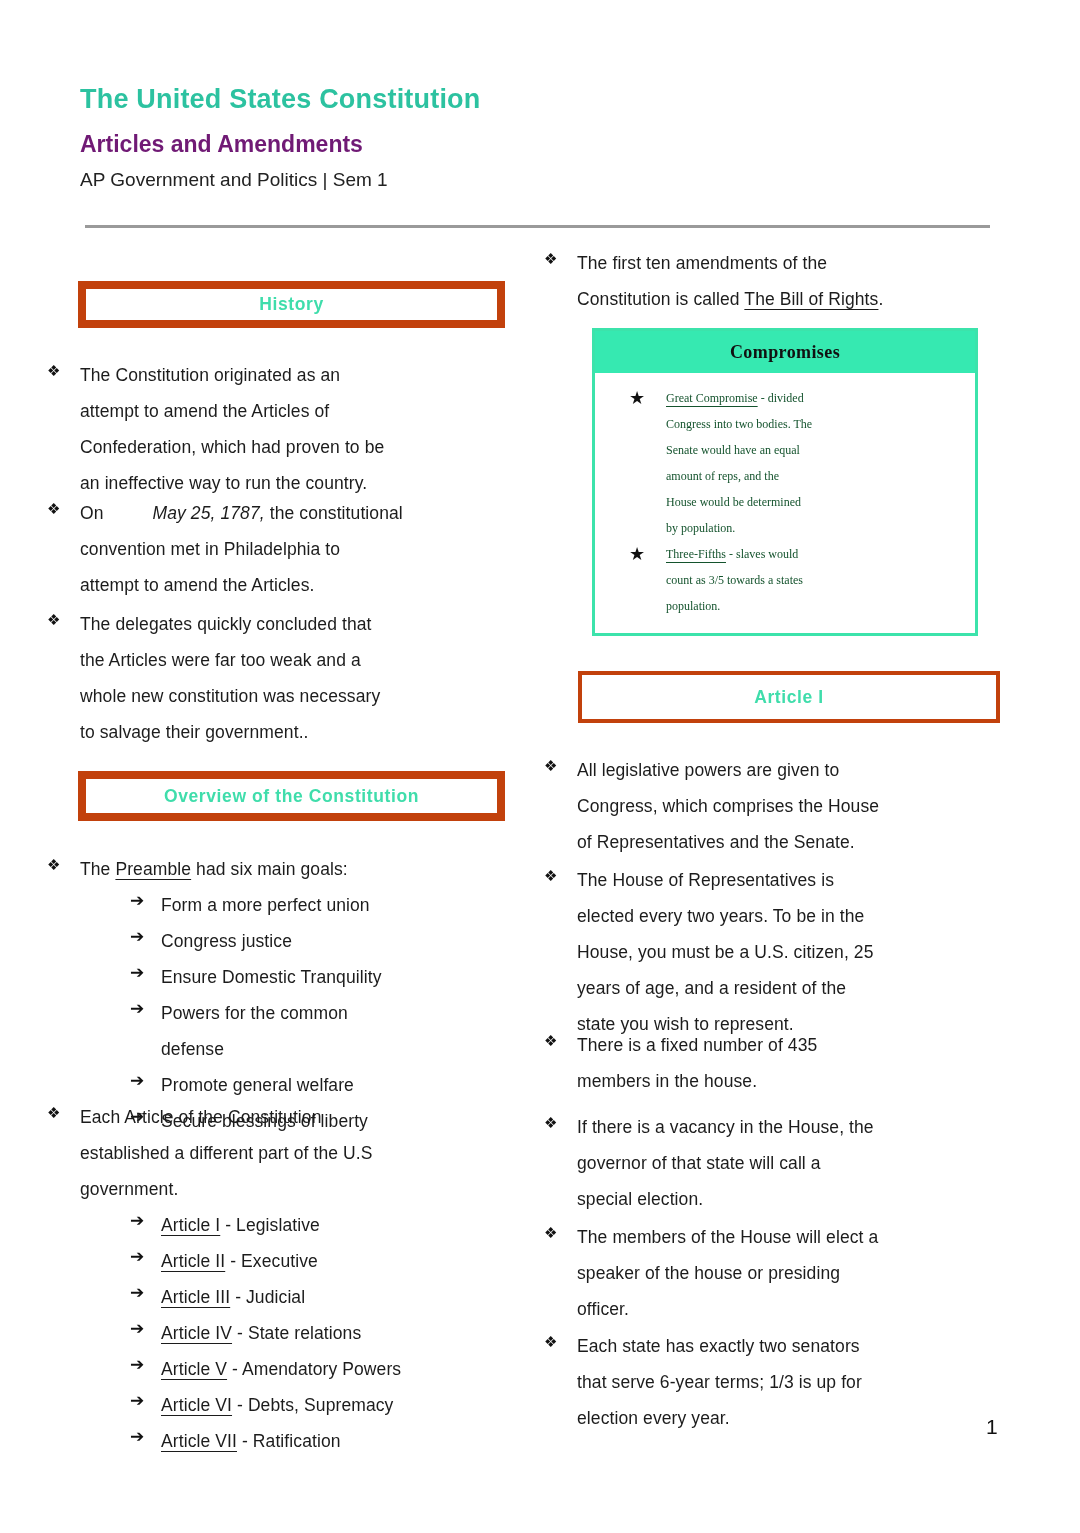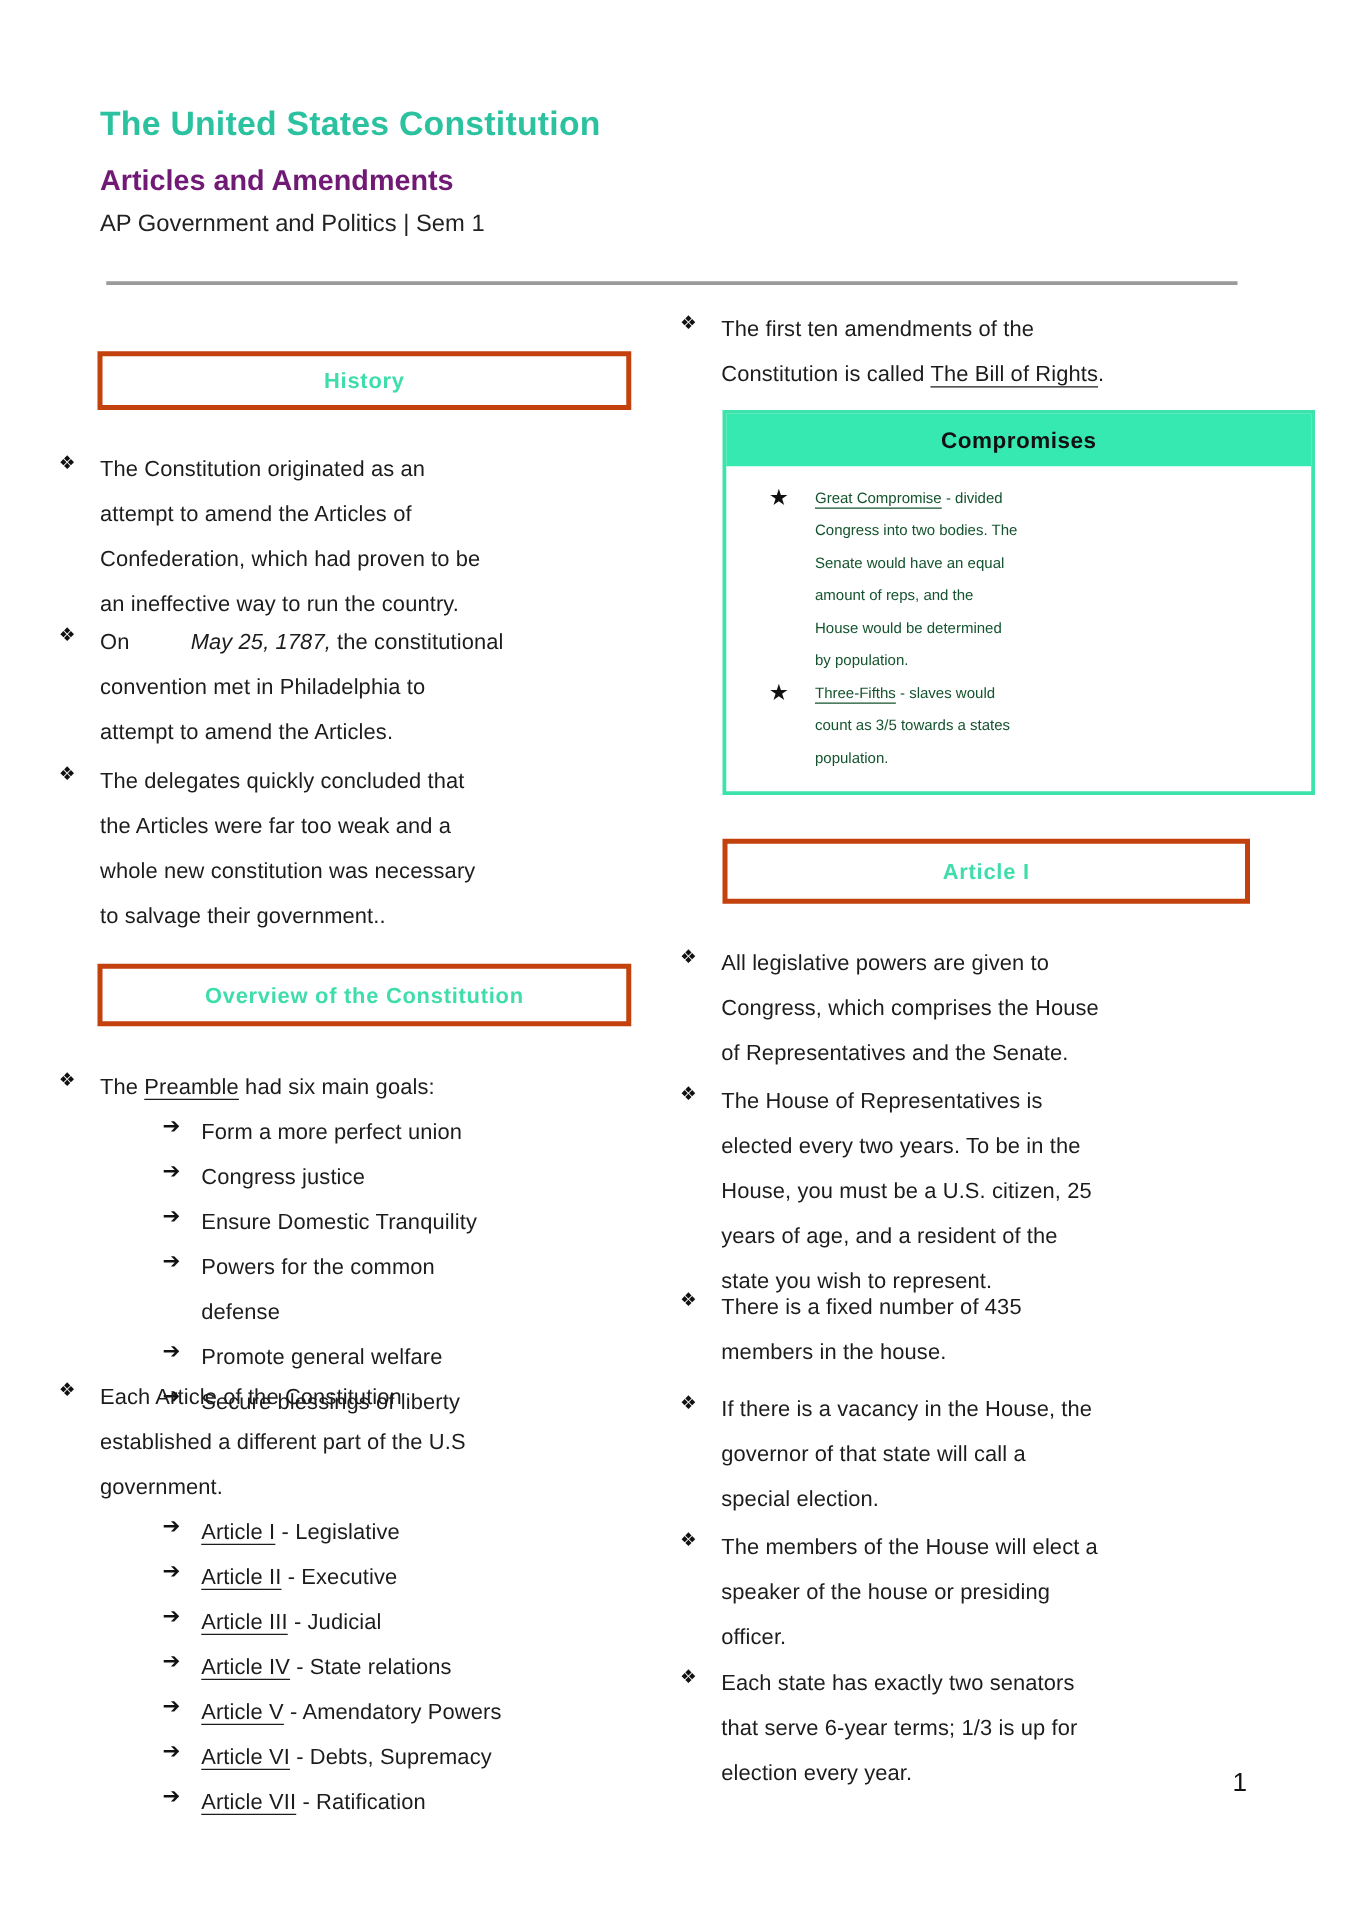--- a/index.html
+++ b/index.html
@@ -8,21 +8,21 @@
     font-family:"Liberation Sans", sans-serif;color:#1c1c1c;overflow:hidden;
   }
   .abs{position:absolute;}
   
   .doc-title{font-size:27px;font-weight:bold;color:#2cc2a0;letter-spacing:.2px;}
   .doc-subtitle{font-size:23px;font-weight:bold;color:#701a75;}
   .doc-course{font-size:19px;color:#222;}
   .rule{background:#9a9a9a;height:3px;}
   
   .secbox{
-    border:4px solid #c2410c;background:#fff;display:flex;
+    border:8px solid #c2410c;background:#fff;display:flex;
     align-items:center;justify-content:center;box-sizing:border-box;
   }
   .secbox.thick{border-width:4px;}
   .seclabel{font-size:17.5px;font-weight:bold;color:#3fddab;letter-spacing:.6px;}
   
   .combox{border:3px solid #3ce3ab;background:#fff;box-sizing:border-box;}
   .combox-header{
     background:#36e9b1;display:flex;align-items:center;justify-content:center;
     height:42px;
   }
@@ -161,21 +161,21 @@
     </div>
   </div>
 </div>
 
 <div class="abs bullet" style="left:544px;top:245px;width:465px;">
   <span class="marker">❖</span>
   <div class="btext"><span>The first ten amendments of the
 Constitution is called </span><span class="u">The Bill of Rights</span><span>.</span></div>
 </div>
 
-<div class="abs combox" style="left:578px;top:328px;width:474px;">
+<div class="abs combox" style="left:592px;top:328px;width:386px;font-family:Liberation Serif, serif;">
   <div class="combox-header">
     <span class="hlabel">Compromises</span>
   </div>
   <div class="combox-body">
     <div class="starrow">
       <span class="star">★</span>
       <div class="stext"><span class="u">Great Compromise</span><span> - divided
 Congress into two bodies. The
 Senate would have an equal
 amount of reps, and the

